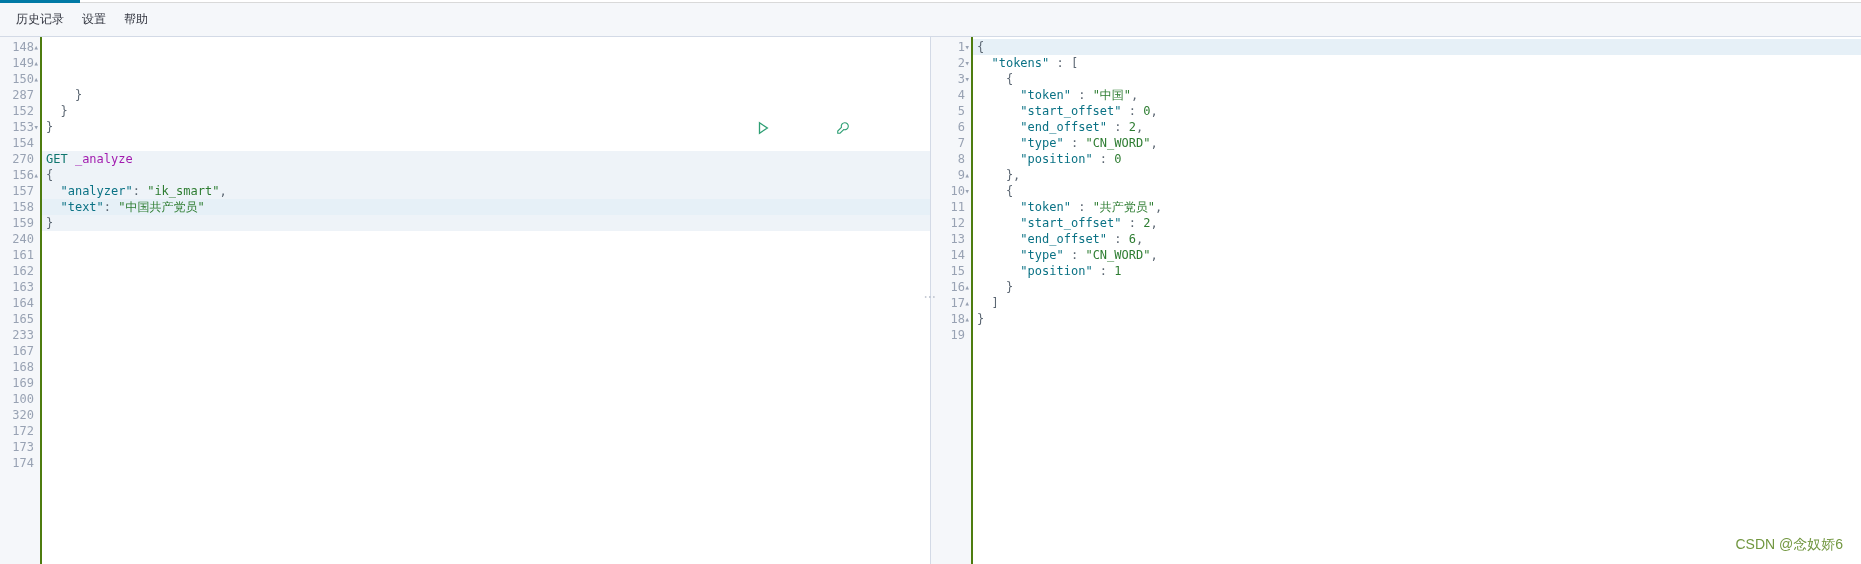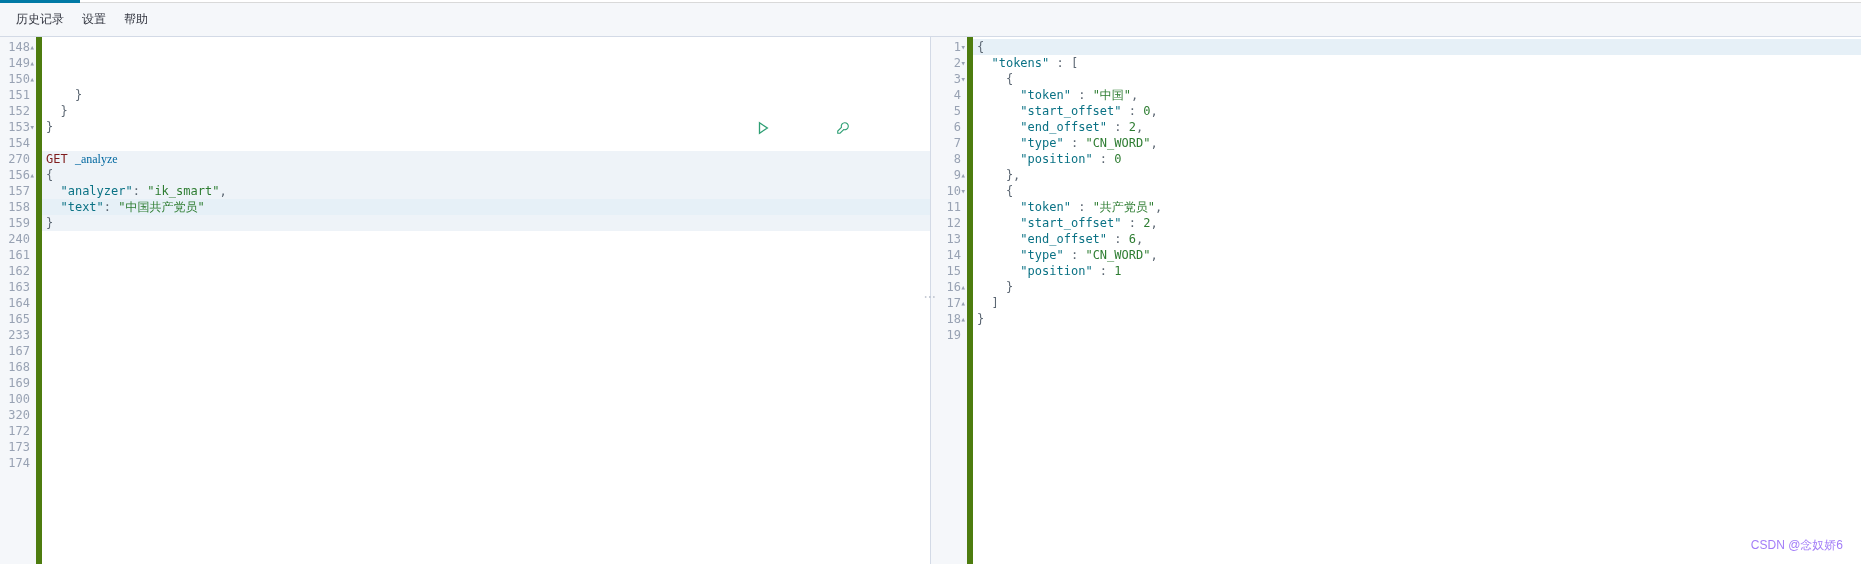--- a/index.html
+++ b/index.html
@@ -5,58 +5,58 @@
 * { margin: 0; padding: 0; box-sizing: border-box; }
 body { font-family: "Microsoft YaHei", Arial, sans-serif; font-size: 12px; background: #fff; overflow: hidden; }
 .app { width: 1861px; height: 564px; display: flex; flex-direction: column; position: relative; }
 .tab-border { height: 3px; background: transparent; border-bottom: 1px solid #d9d9d9; position: relative; }
 .tab-border::before { content: ""; position: absolute; left: 0; top: 0; width: 80px; height: 3px; background: #0079a5; }
 .menu-bar { height: 34px; display: flex; align-items: center; padding: 0 16px; background: #f5f7fa; border-bottom: 1px solid #d3dae6; gap: 18px; }
 .menu-item { font-size: 12px; color: #343741; cursor: pointer; }
 .panes { flex: 1; display: flex; position: relative; }
 .pane { flex: 1; display: flex; overflow: hidden; }
 .pane-left { border-right: 1px solid #d3dae6; }
-.gutter { width: 42px; background: #f5f7fa; border-right: 6px solid #4d7c0f; text-align: right; color: #98a2b3; font-family: Menlo, Consolas, monospace; font-size: 12px; line-height: 16px; padding-top: 2px; user-select: none; }
+.gutter { width: 42px; background: #f5f7fa; border-right: 2px solid #4d7c0f; text-align: right; color: #98a2b3; font-family: Menlo, Consolas, monospace; font-size: 12px; line-height: 16px; padding-top: 2px; user-select: none; }
 .gutter .ln { padding-right: 6px; height: 16px; position: relative; }
 .gutter .fold { position: absolute; right: 1px; top: 0; font-size: 9px; color: #98a2b3; }
 .code { flex: 1; font-family: Menlo, Consolas, monospace; font-size: 12px; line-height: 16px; white-space: pre; padding-top: 2px; position: relative; }
 .cline { height: 16px; padding-left: 4px; }
 .hl-line { background: #e6f0f7; }
 .hl-run { background: #eef3f8; }
-.t-method { color: #7f1d1d; }
-.t-ident { color: #0369a1; font-family: Liberation Serif, serif; }
+.t-method { color: #0f766e; }
+.t-ident { color: #a21caf; }
 .t-key { color: #0b7285; }
 .t-str { color: #2e7d32; }
 .t-num { color: #2e7d32; }
 .t-punc { color: #5c6773; }
 .run-controls { position: absolute; right: 22px; top: 52px; display: flex; gap: 8px; }
 .icon-btn { color: #2e9f74; cursor: pointer; }
 .icon-btn svg { width: 14px; height: 14px; display: block; }
 .divider-handle { position: absolute; left: 50%; top: 50%; transform: translate(-8px,-10px); color: #98a2b3; font-size: 12px; cursor: col-resize; letter-spacing: -2px; writing-mode: vertical-rl; }
-.watermark { position: absolute; right: 18px; bottom: 10px; color: #8b5cf6; font-size: 12px; opacity: .8; }
+.watermark { position: absolute; right: 18px; bottom: 10px; color: #4d7c0f; font-size: 14px; opacity: .8; }
 </style>
 </head>
 <body>
 <div class="app">
 
 <div class="tab-border"></div>
 
 <div class="menu-bar">
   <span class="menu-item">历史记录</span>
   <span class="menu-item">设置</span>
   <span class="menu-item">帮助</span>
 </div>
 
 <div class="panes">
   <div class="pane pane-left">
     <div class="gutter" id="gutter-left">
           <div class="ln">148<span class="fold">▴</span></div>
           <div class="ln">149<span class="fold">▴</span></div>
           <div class="ln">150<span class="fold">▴</span></div>
-          <div class="ln">151</div>
+          <div class="ln">287</div>
           <div class="ln">152</div>
           <div class="ln">153<span class="fold">▾</span></div>
           <div class="ln">154</div>
           <div class="ln">270</div>
           <div class="ln">156<span class="fold">▴</span></div>
           <div class="ln">157</div>
           <div class="ln">158</div>
           <div class="ln">159</div>
           <div class="ln">240</div>
           <div class="ln">161</div>

